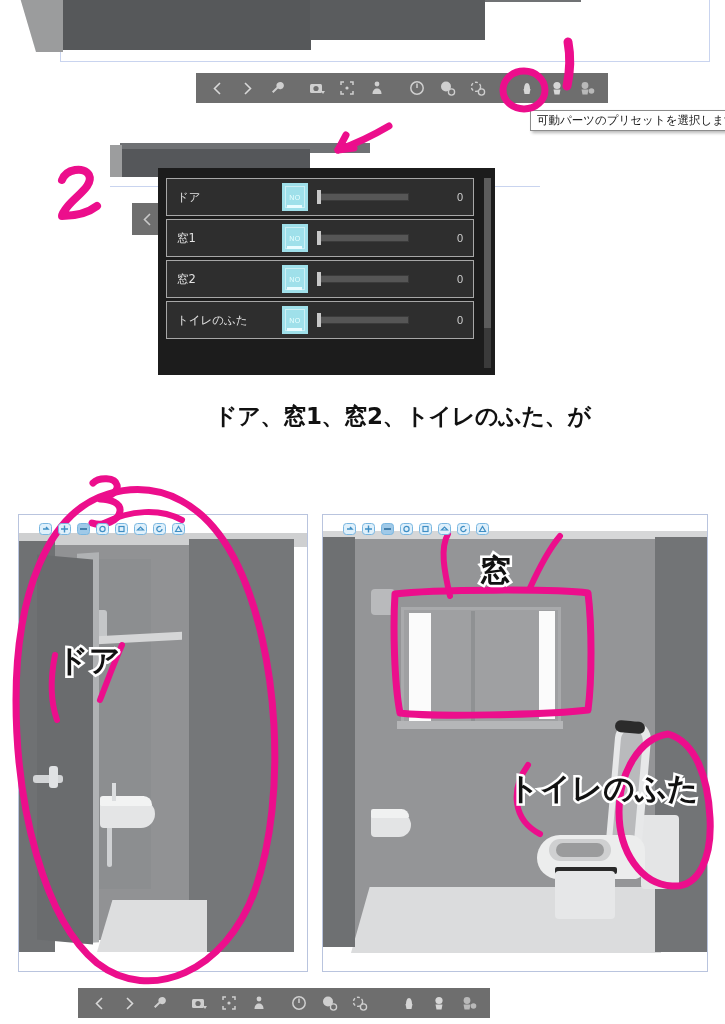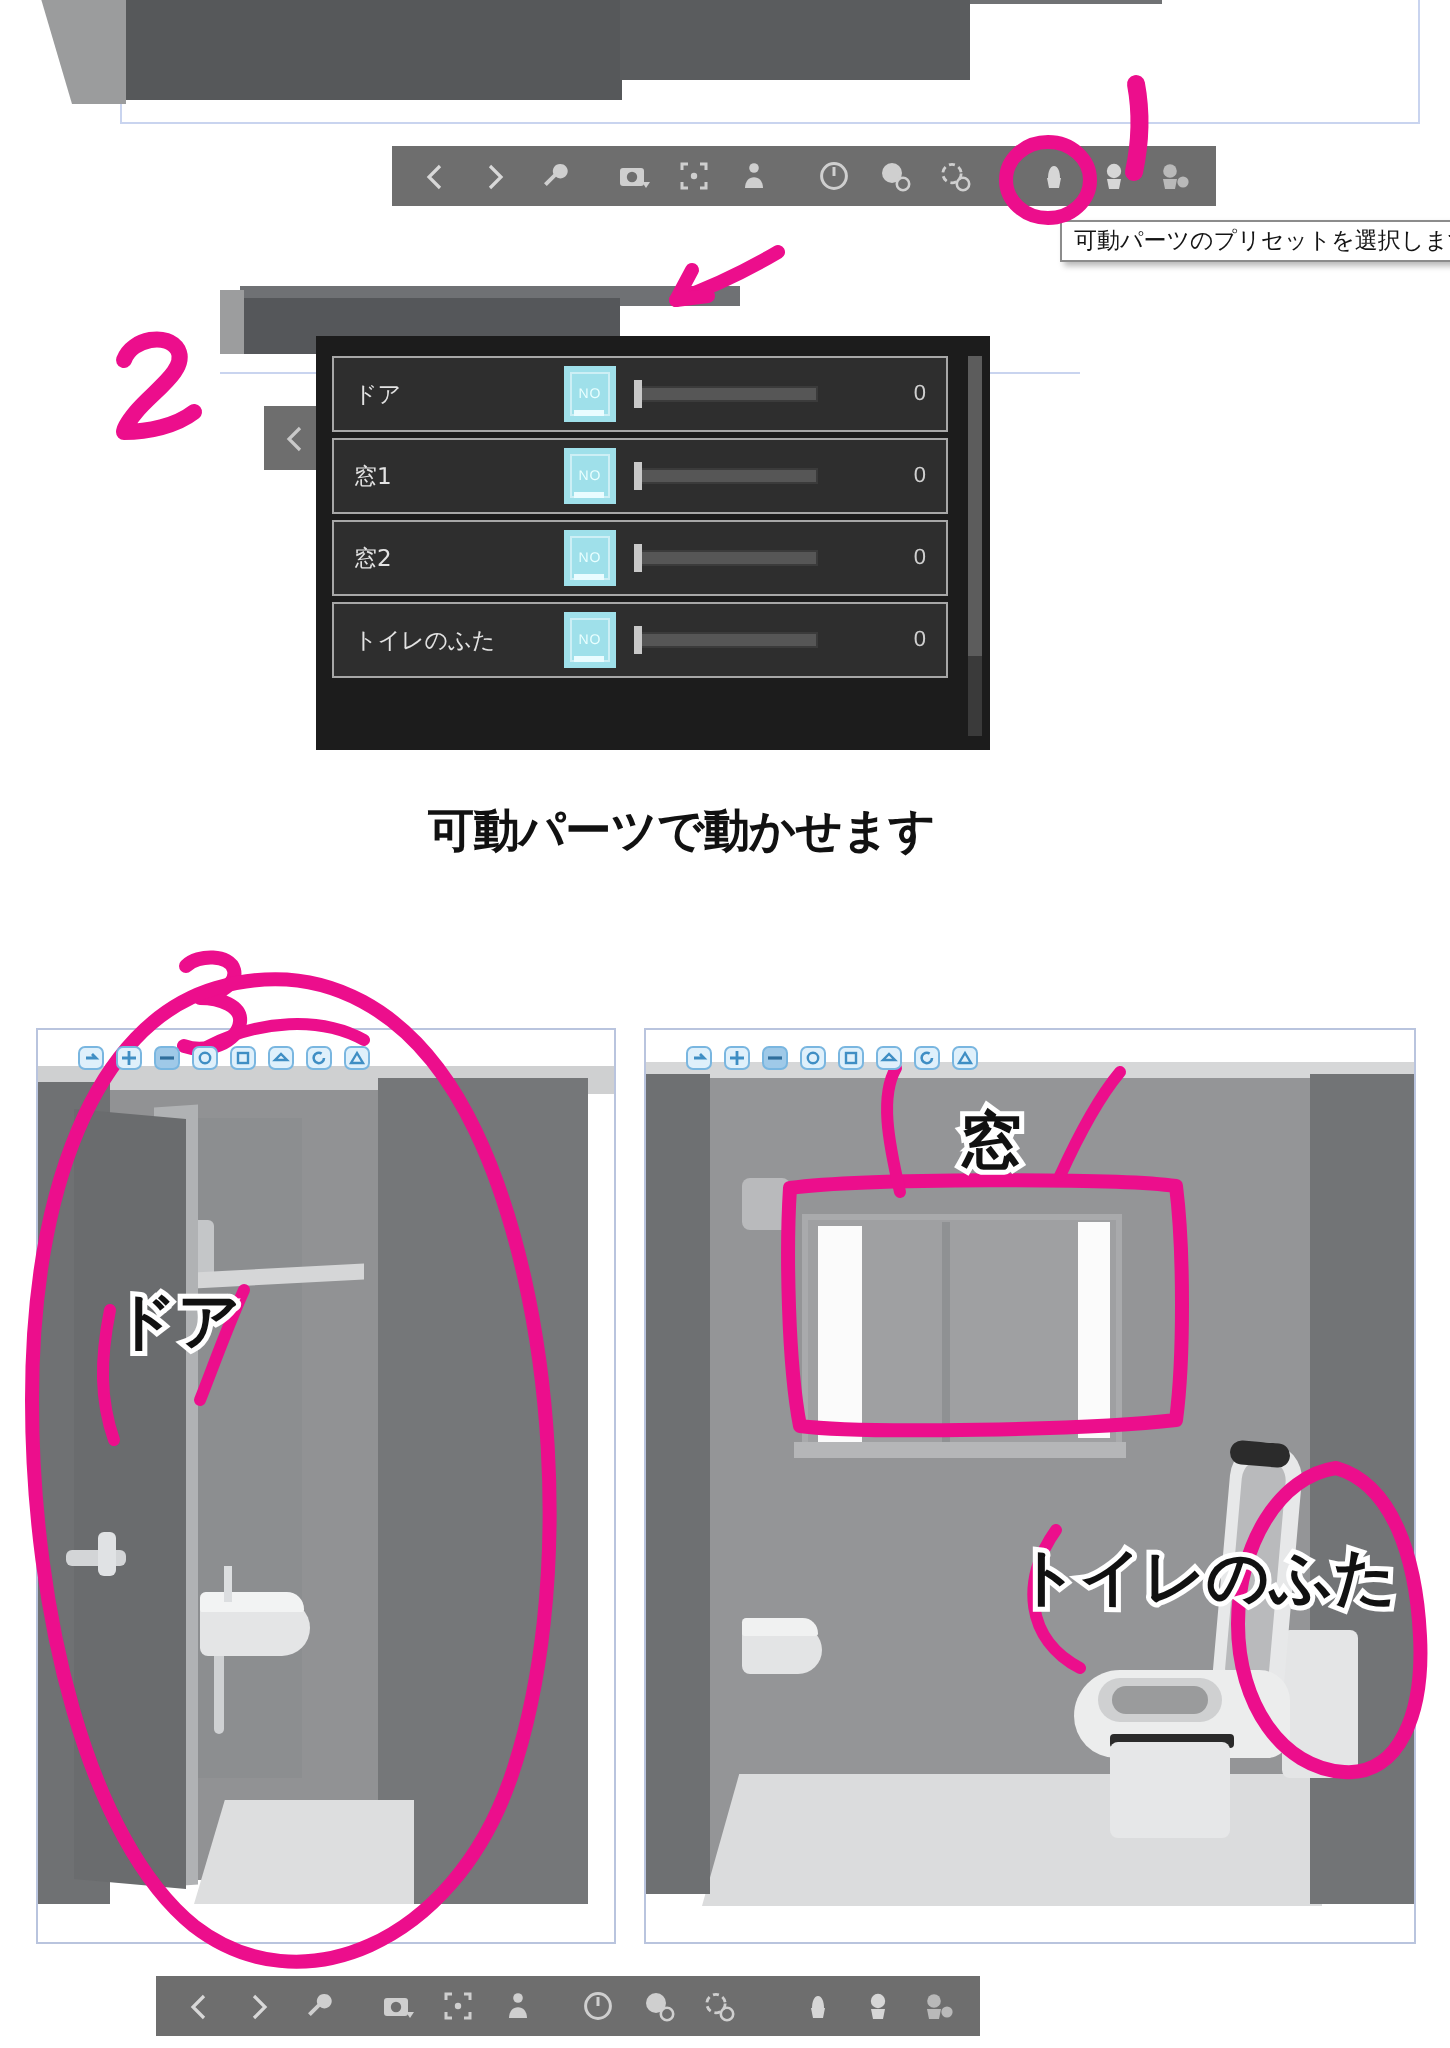--- a/index.html
+++ b/index.html
@@ -318,21 +318,21 @@
         <div class="part-value">0</div>
       </div>
 
     </div>
     <div id="panel-scrollbar">
       <div class="thumb"></div>
     </div>
   </div>
 
   <div class="abs" id="caption">
-    <div>可動パーツで動かせます</div>
+    <div>ドア、窓1、窓2、トイレのふた、が</div>
   </div>
 
   <div class="viewport" id="viewport-left">
     <div class="lv-ceiling"></div>
     <div class="lv-backwall"></div>
     <div class="lv-inner-back"></div>
     <div class="lv-wall-right"></div>
     <div class="lv-floor"></div>
     <div class="lv-pipe"></div>
     <div class="lv-sink"></div>

